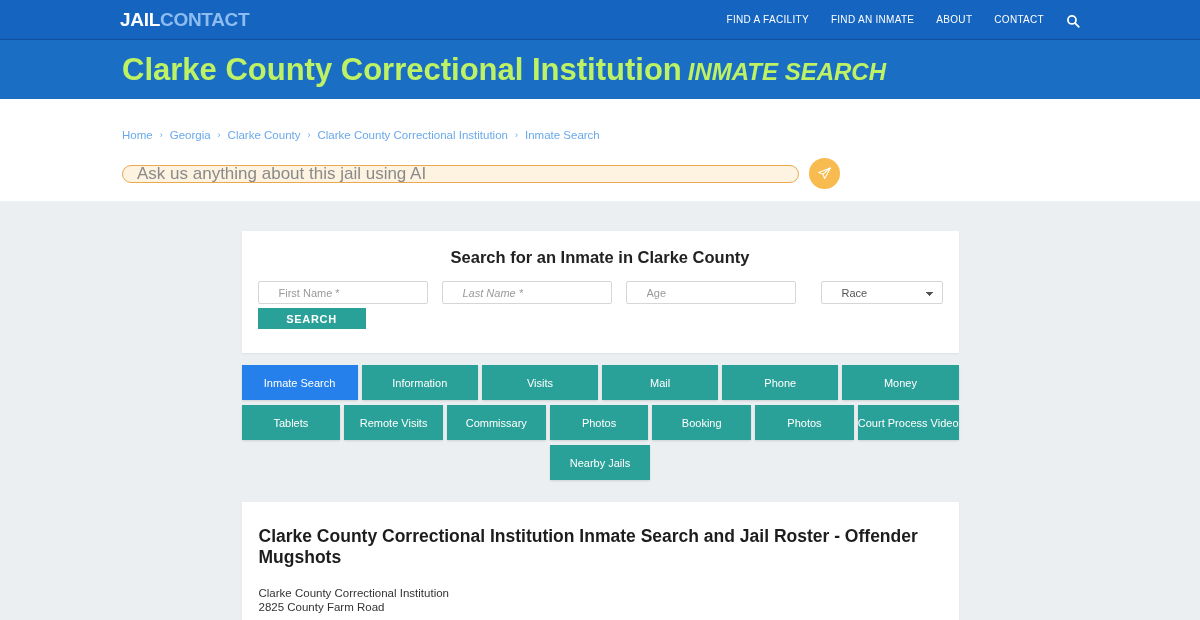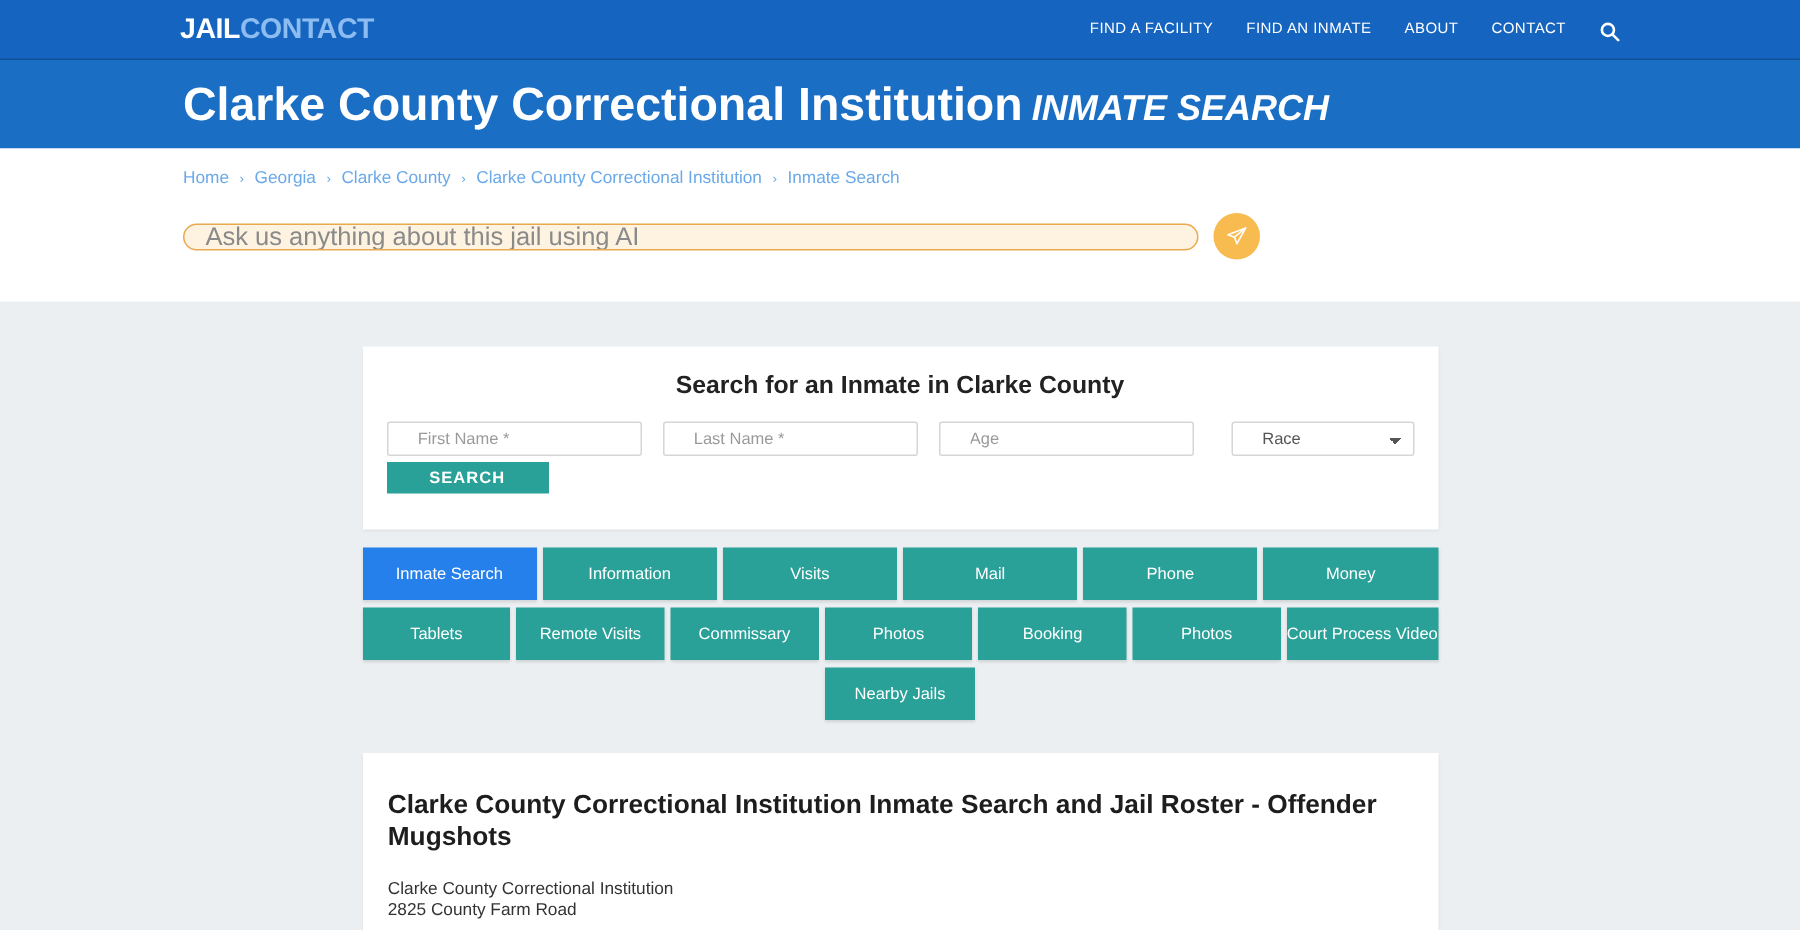--- a/index.html
+++ b/index.html
@@ -37,31 +37,31 @@
     position: relative; top: 1px;
   }
 
   
   .titleband {
     height: 59px; background: #1a6fc4;
     display: flex; align-items: center;
   }
   .titleband-inner { width: 960px; margin: 0 auto; padding-left: 2px; }
   .page-title {
-    color: #ffffff; font-size: 31px; font-weight: bold; line-height: 1;
+    color: #bef264; font-size: 31px; font-weight: bold; line-height: 1;
     white-space: nowrap;
   }
   .page-title .subtitle {
     font-size: 24px; font-style: italic; font-weight: bold;
     letter-spacing: 0px; margin-left: 6px;
   }
 
   
   .whitezone { background: #ffffff; padding-top: 14px; height: 102px; }
-  .container { width: 960px; margin: 0 auto; }
+  .container { width: 960px; margin: 16px auto; }
   .breadcrumb {
     display: flex; align-items: center; gap: 7px;
     font-size: 11.5px; padding-left: 2px;
   }
   .crumb { color: #6aa9e9; text-decoration: none; cursor: pointer; white-space: nowrap; }
   .crumb.current { color: #6aa9e9; }
   .crumb-sep { color: #6aa9e9; font-size: 9px; }
 
   .ai-row {
     display: flex; align-items: center; gap: 10px;
@@ -93,21 +93,21 @@
     color: #222222; margin-bottom: 14px;
   }
   .form-row { display: flex; gap: 14px; }
   .field {
     height: 23px; border: 1px solid #d6d6d6; border-radius: 2px;
     padding: 0 20px; font-size: 11px; color: #555;
     font-family: "Liberation Sans", sans-serif; background: #fff; outline: none;
   }
   .field::placeholder { color: #9a9a9a; }
   .f-first { width: 170px; }
-  .f-last  { width: 170px; }
+  .f-last  { width: 170px; font-style: italic; }
   .f-age   { width: 170px; }
   .f-race  {
     width: 174px; margin-left: 11px; appearance: none;
     background-image: linear-gradient(45deg, transparent 50%, #555 50%),
                       linear-gradient(135deg, #555 50%, transparent 50%);
     background-position: calc(100% - 12px) 10px, calc(100% - 8px) 10px;
     background-size: 4px 4px, 4px 4px; background-repeat: no-repeat;
   }
   .search-btn {
     margin-top: 4px; width: 108px; height: 21px;

